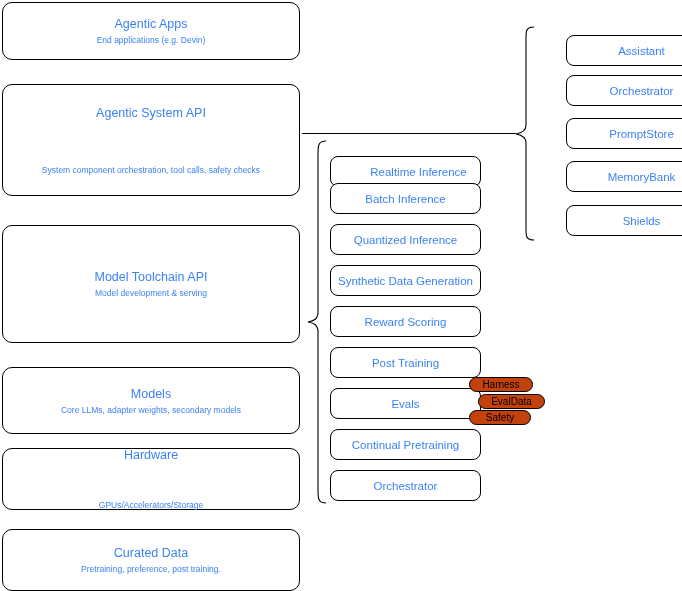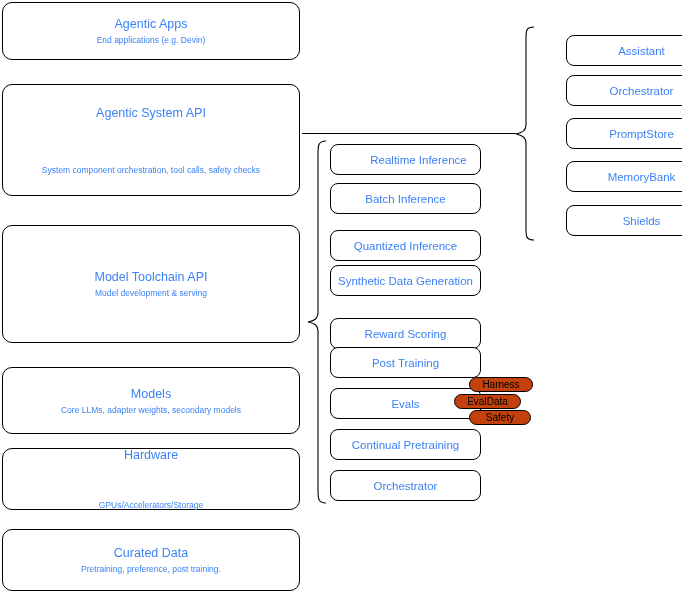--- a/index.html
+++ b/index.html
@@ -128,52 +128,52 @@
   <div class="hline" style="left:302px;top:133px;width:214px;"></div>
 
   <svg class="brace" style="left:306px;top:140px;width:22px;height:364px;" viewBox="0 0 22 364" preserveAspectRatio="none">
     <path d="M20 1 C 12 1, 12 6, 12 14 L12 172 C 12 179, 8 181, 2 182 C 8 183, 12 185, 12 192 L12 350 C 12 358, 12 363, 20 363"></path>
   </svg>
 
   <svg class="brace" style="left:514px;top:26px;width:22px;height:215px;" viewBox="0 0 22 215" preserveAspectRatio="none">
     <path d="M20 1 C 12 1, 12 5, 12 12 L12 99 C 12 105, 8 107, 2 108 C 8 109, 12 111, 12 117 L12 203 C 12 210, 12 214, 20 214"></path>
   </svg>
 
-  <div class="node mid" style="top:144px;padding-left:26px;">
+  <div class="node mid" style="top:156px;padding-left:26px;">
     <div class="title">Realtime Inference</div>
   </div>
   <div class="node mid" style="top:183px;">
     <div class="title">Batch Inference</div>
   </div>
-  <div class="node mid" style="top:224px;margin-top:6px;">
+  <div class="node mid" style="top:224px;">
     <div class="title">Quantized Inference</div>
   </div>
   <div class="node mid" style="top:265px;">
     <div class="title">Synthetic Data Generation</div>
   </div>
-  <div class="node mid" style="top:318px;">
+  <div class="node mid" style="top:306px;">
     <div class="title">Reward Scoring</div>
   </div>
   <div class="node mid" style="top:347px;">
     <div class="title">Post Training</div>
   </div>
   <div class="node mid" style="top:388px;">
     <div class="title">Evals</div>
   </div>
   <div class="node mid" style="top:429px;">
     <div class="title">Continual Pretraining</div>
   </div>
   <div class="node mid" style="top:470px;">
     <div class="title">Orchestrator</div>
   </div>
 
   <div class="pill" style="left:469px;top:377px;width:64px;">
     <span>Harness</span>
   </div>
-  <div class="pill" style="left:454px;top:394px;width:67px;">
+  <div class="pill" style="left:478px;top:394px;width:67px;">
     <span>EvalData</span>
   </div>
   <div class="pill" style="left:469px;top:410px;width:62px;">
     <span>Safety</span>
   </div>
 
   <div class="node right" style="top:35px;">
     <div class="title">Assistant</div>
   </div>
   <div class="node right" style="top:75px;">

